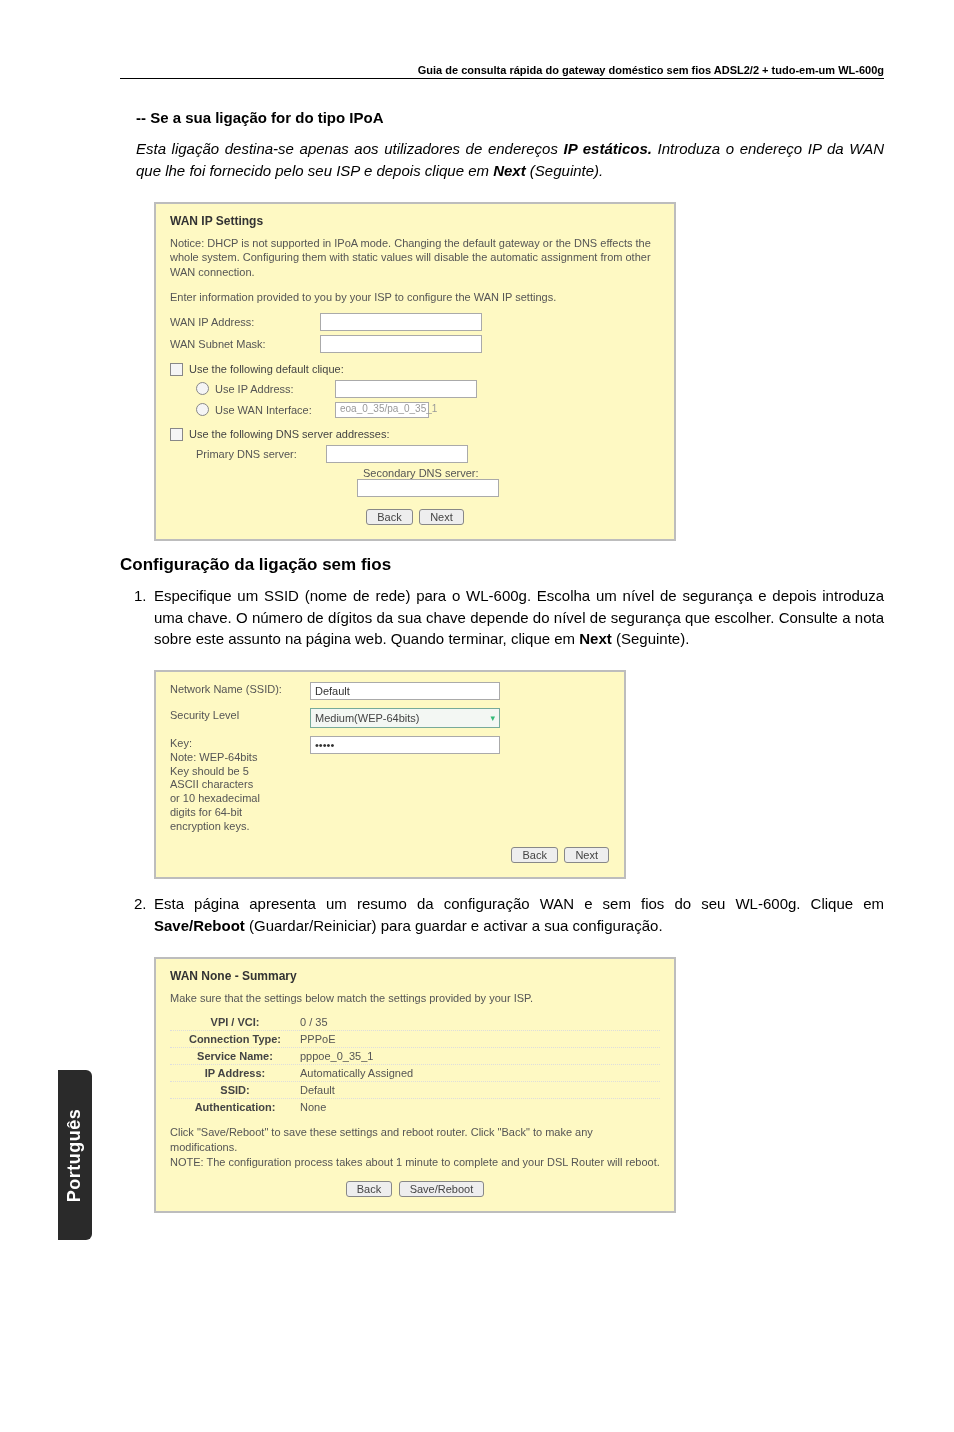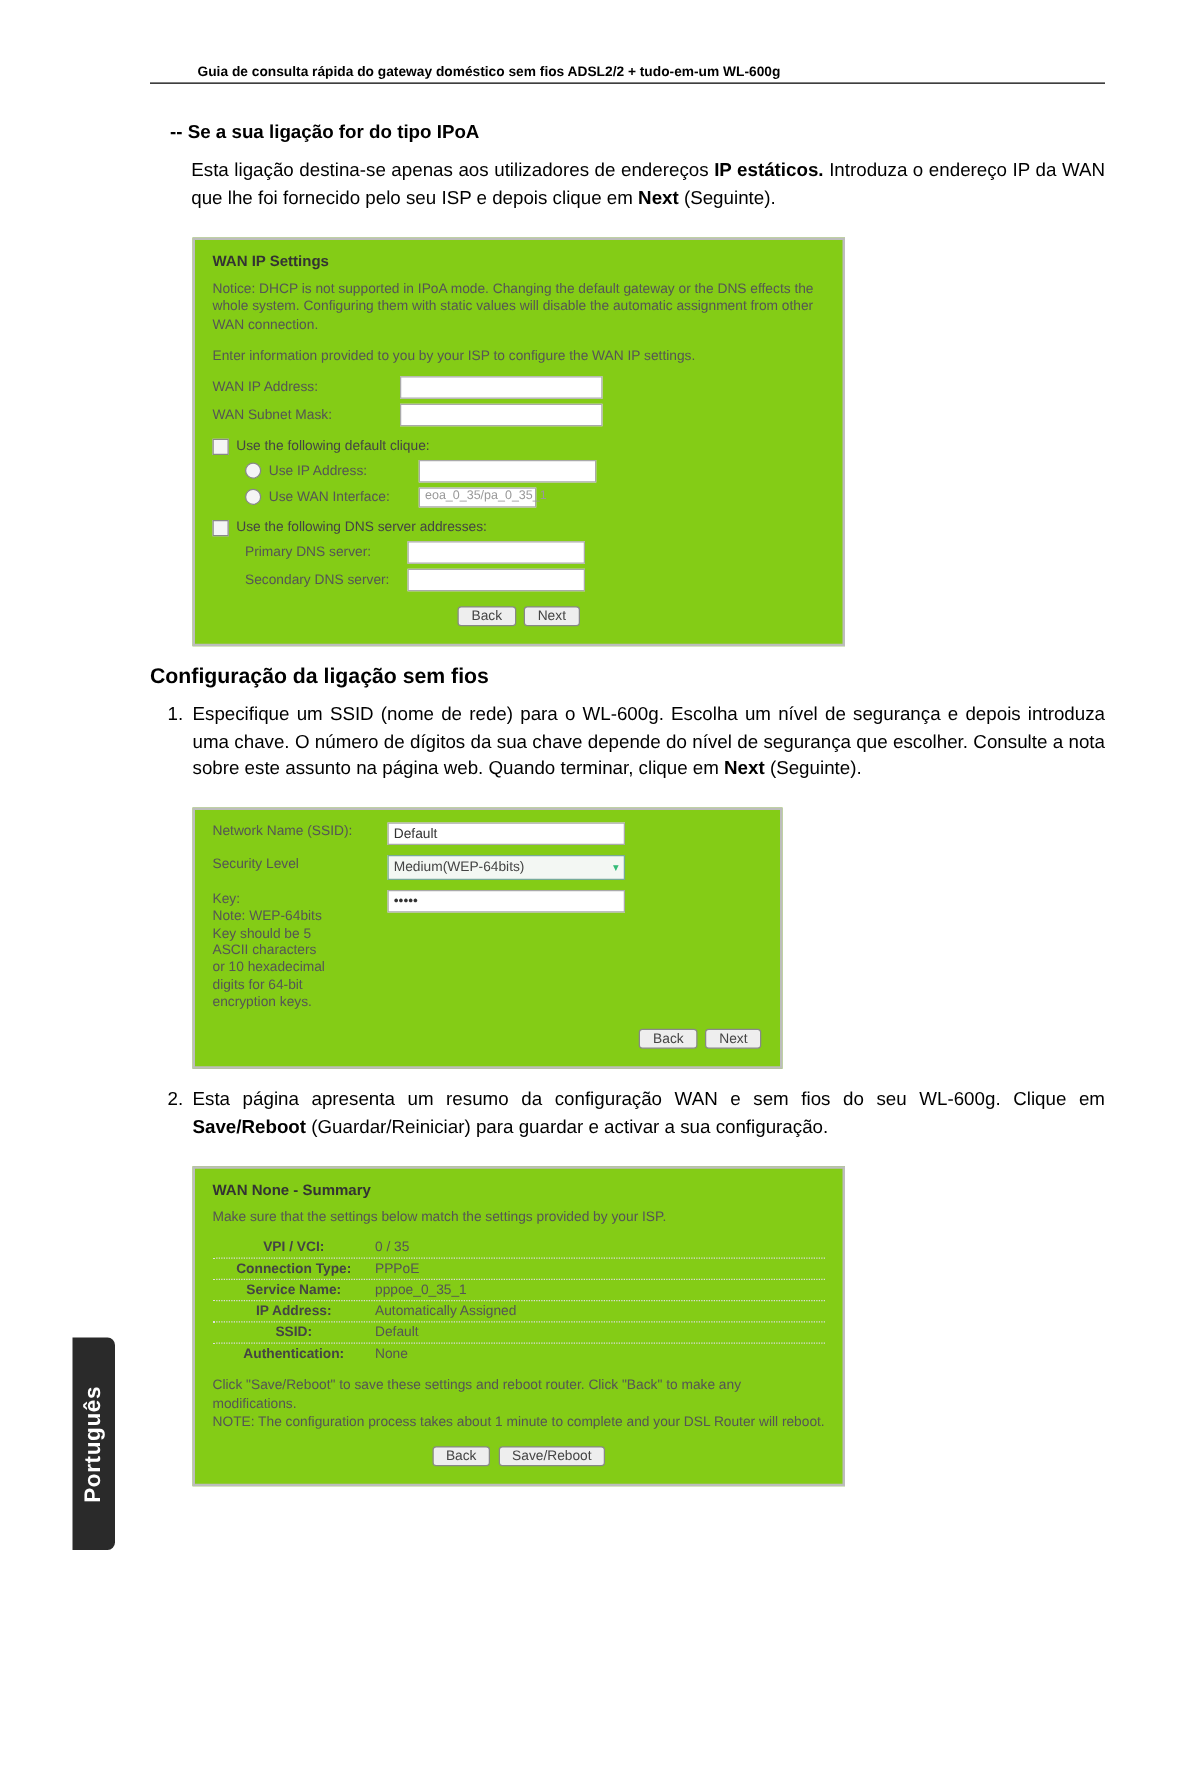--- a/index.html
+++ b/index.html
@@ -1,26 +1,26 @@
 <!DOCTYPE html>
 <html><head>
 <meta charset="utf-8">
 <style>
   body { margin: 0; font-family: Arial, Helvetica, sans-serif; background: #fff; width: 954px; }
   .page { padding: 46px 70px 0 120px; position: relative; }
-  .header-bar { display: flex; align-items: flex-end; border-bottom: 1px solid #000; padding-bottom: 2px; }
+  .header-bar { display: flex; align-items: flex-end; border-bottom: 1px solid #000; padding-bottom: 2px; flex-direction: column; }
   .header-icon { width: 30px; height: 18px; margin-right: 8px; }
   .header-icon .stripes { border-top: 2px solid #000; border-bottom: 2px solid #000; height: 6px; width: 28px; }
   .header-text { font-size: 11px; font-weight: bold; }
   .h-sub { font-weight: bold; font-size: 15px; margin: 30px 0 12px 16px; }
-  .body-text { font-size: 15px; line-height: 1.45; text-align: justify; margin: 0 0 8px 33px; }
+  .body-text { font-size: 15px; line-height: 1.45; text-align: justify; margin: 0 0 8px 16px; font-style: italic; }
   .h-section { font-weight: bold; font-size: 17px; margin: 14px 0 10px 0; }
   .num-item { font-size: 15px; line-height: 1.45; text-align: justify; margin: 0 0 8px 34px; position: relative; }
   .num-item .num { position: absolute; left: -20px; }
-  .screenshot { border: 2px solid #bdbdbd; background: #84cc16; margin: 20px 0 14px 34px; padding: 10px 14px 14px; font-family: Arial, sans-serif; color: #444; }
+  .screenshot { border: 2px solid #bdbdbd; background: #fef9c3; margin: 20px 0 14px 34px; padding: 10px 14px 14px; font-family: Arial, sans-serif; color: #444; }
   .ss-title { font-weight: bold; font-size: 12px; color: #333; margin-bottom: 8px; }
   .ss-text { font-size: 11px; color: #555; line-height: 1.35; }
   .ss-row { display: flex; align-items: center; margin: 4px 0; font-size: 11px; }
   .ss-label { width: 150px; color: #555; }
   .ss-input { border: 1px solid #aaa; background: #fff; height: 16px; width: 160px; display: inline-block; }
   .ss-input.sm { width: 94px; color: #999; font-size: 10px; padding: 0 4px; box-sizing: border-box; }
   .ss-check { width: 11px; height: 11px; border: 1px solid #888; display: inline-block; margin-right: 6px; vertical-align: text-bottom; background: #f5f5f5; }
   .ss-btn-row { text-align: center; margin-top: 10px; }
   .ss-btn { display: inline-block; border: 1px solid #888; background: #eee; border-radius: 3px; padding: 1px 10px; font-size: 11px; margin: 0 1px; color: #444; }
   .ss-select { border: 1px solid #7a9; background: #f3f7f3; height: 18px; width: 180px; display: inline-flex; align-items: center; justify-content: space-between; padding: 0 4px; font-size: 11px; color: #444; }
@@ -81,21 +81,21 @@
       <span class="ss-input sm">eoa_0_35/pa_0_35_1</span>
     </div>
     <div class="ss-row">
       <span class="ss-check"></span>
       <span>Use the following DNS server addresses:</span>
     </div>
     <div class="ss-row" style="padding-left:26px;">
       <span class="ss-label" style="width:130px;">Primary DNS server:</span>
       <span class="ss-input" style="width:140px;"></span>
     </div>
-    <div class="ss-row" style="padding-left:26px;">
+    <div class="ss-row" style="padding-left:26px;flex-direction:column;">
       <span class="ss-label" style="width:130px;">Secondary DNS server:</span>
       <span class="ss-input" style="width:140px;"></span>
     </div>
     <div class="ss-btn-row">
       <span class="ss-btn">Back</span>
       <span class="ss-btn">Next</span>
     </div>
   </div>
 
   <div class="h-section">Configuração da ligação sem fios</div>

